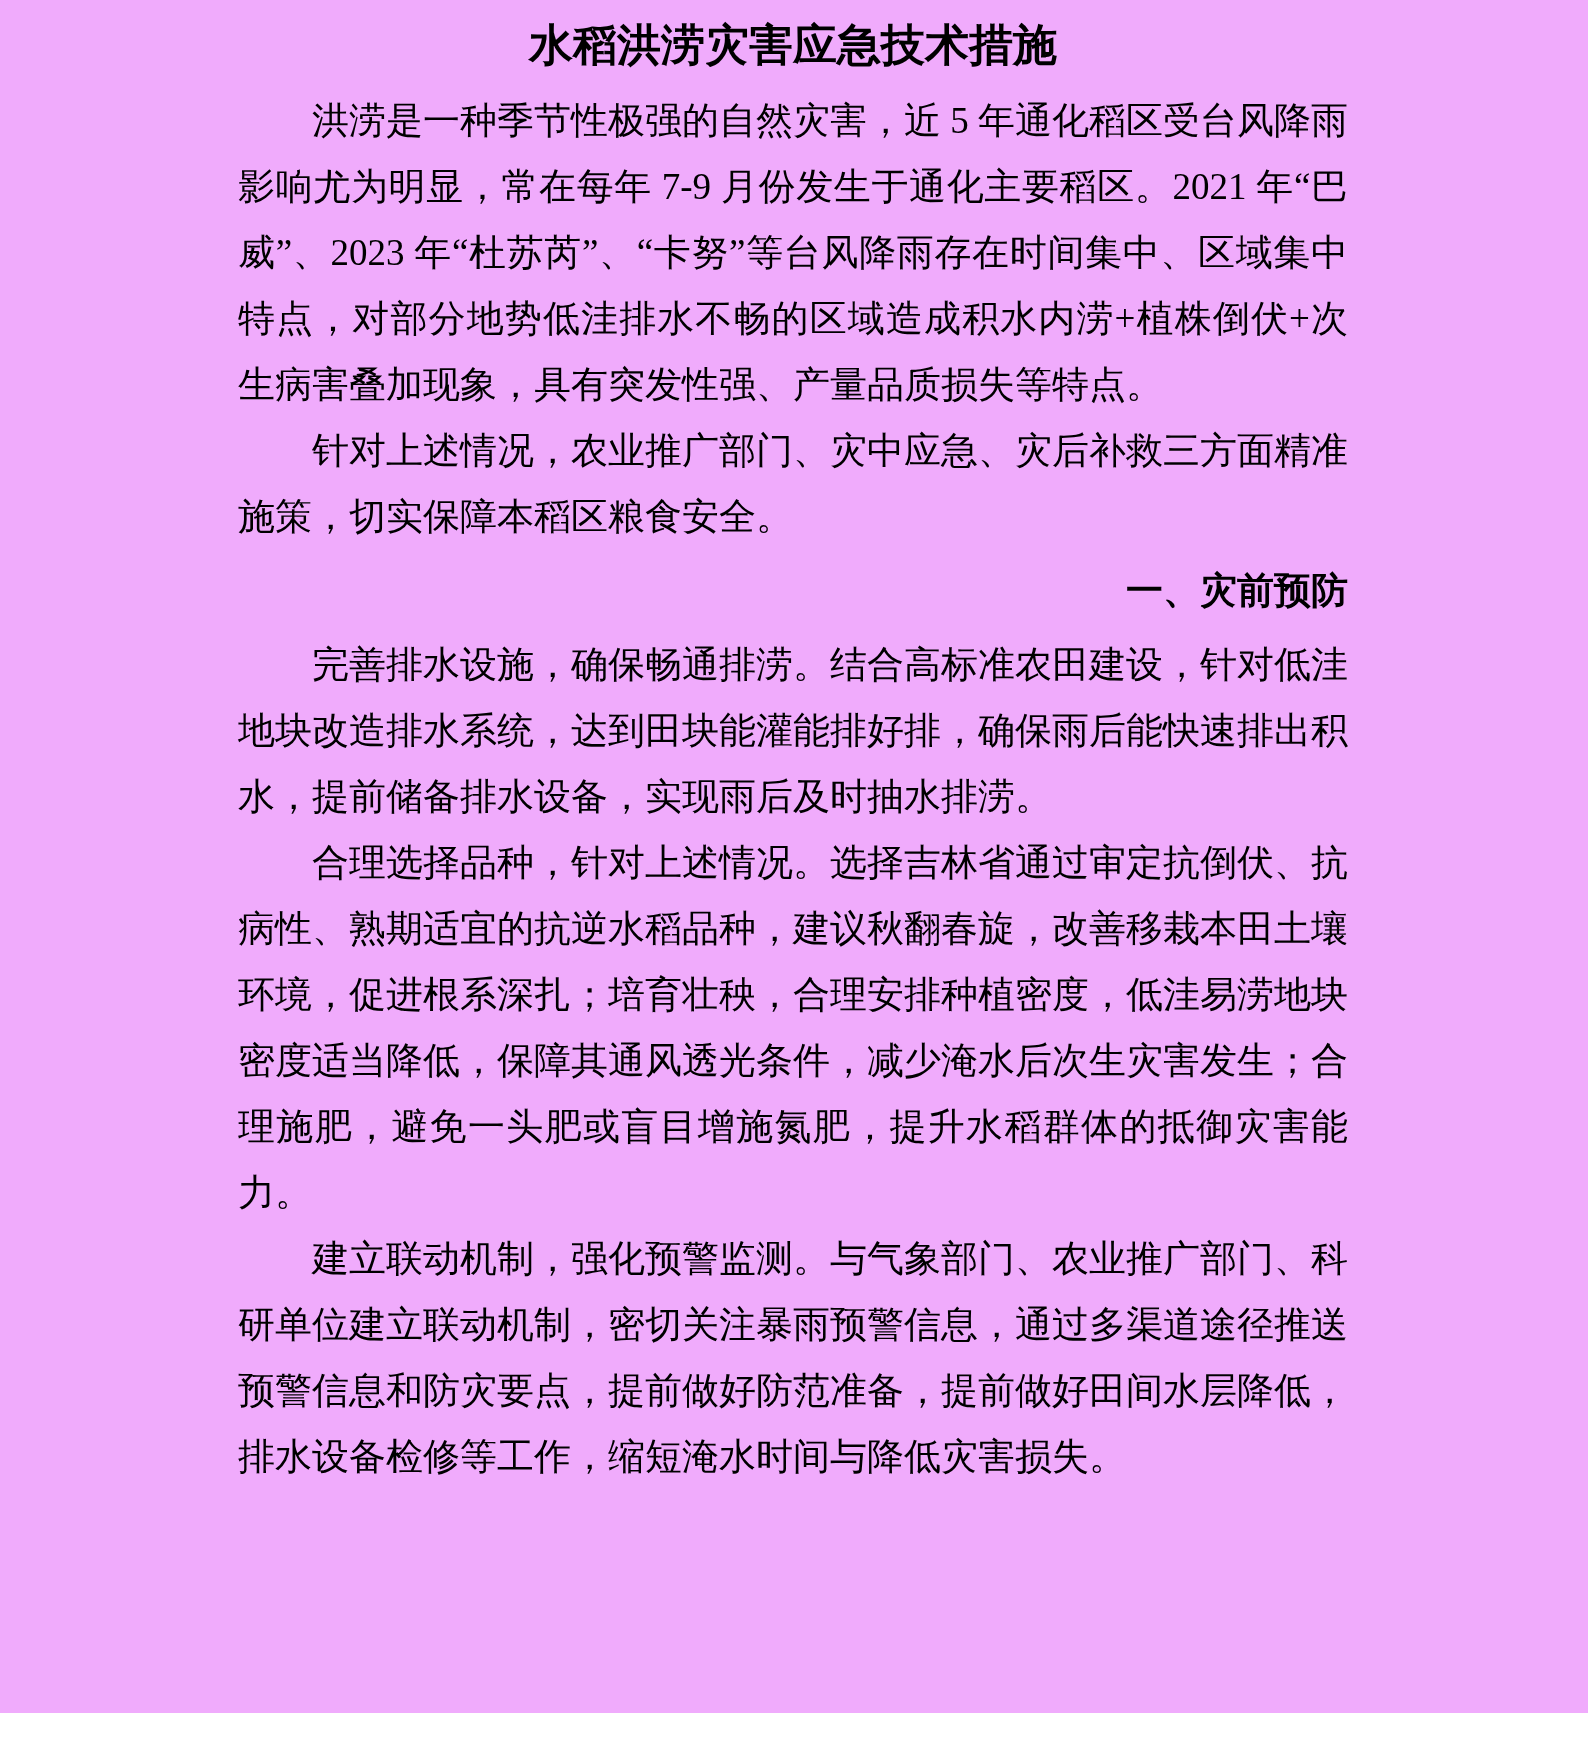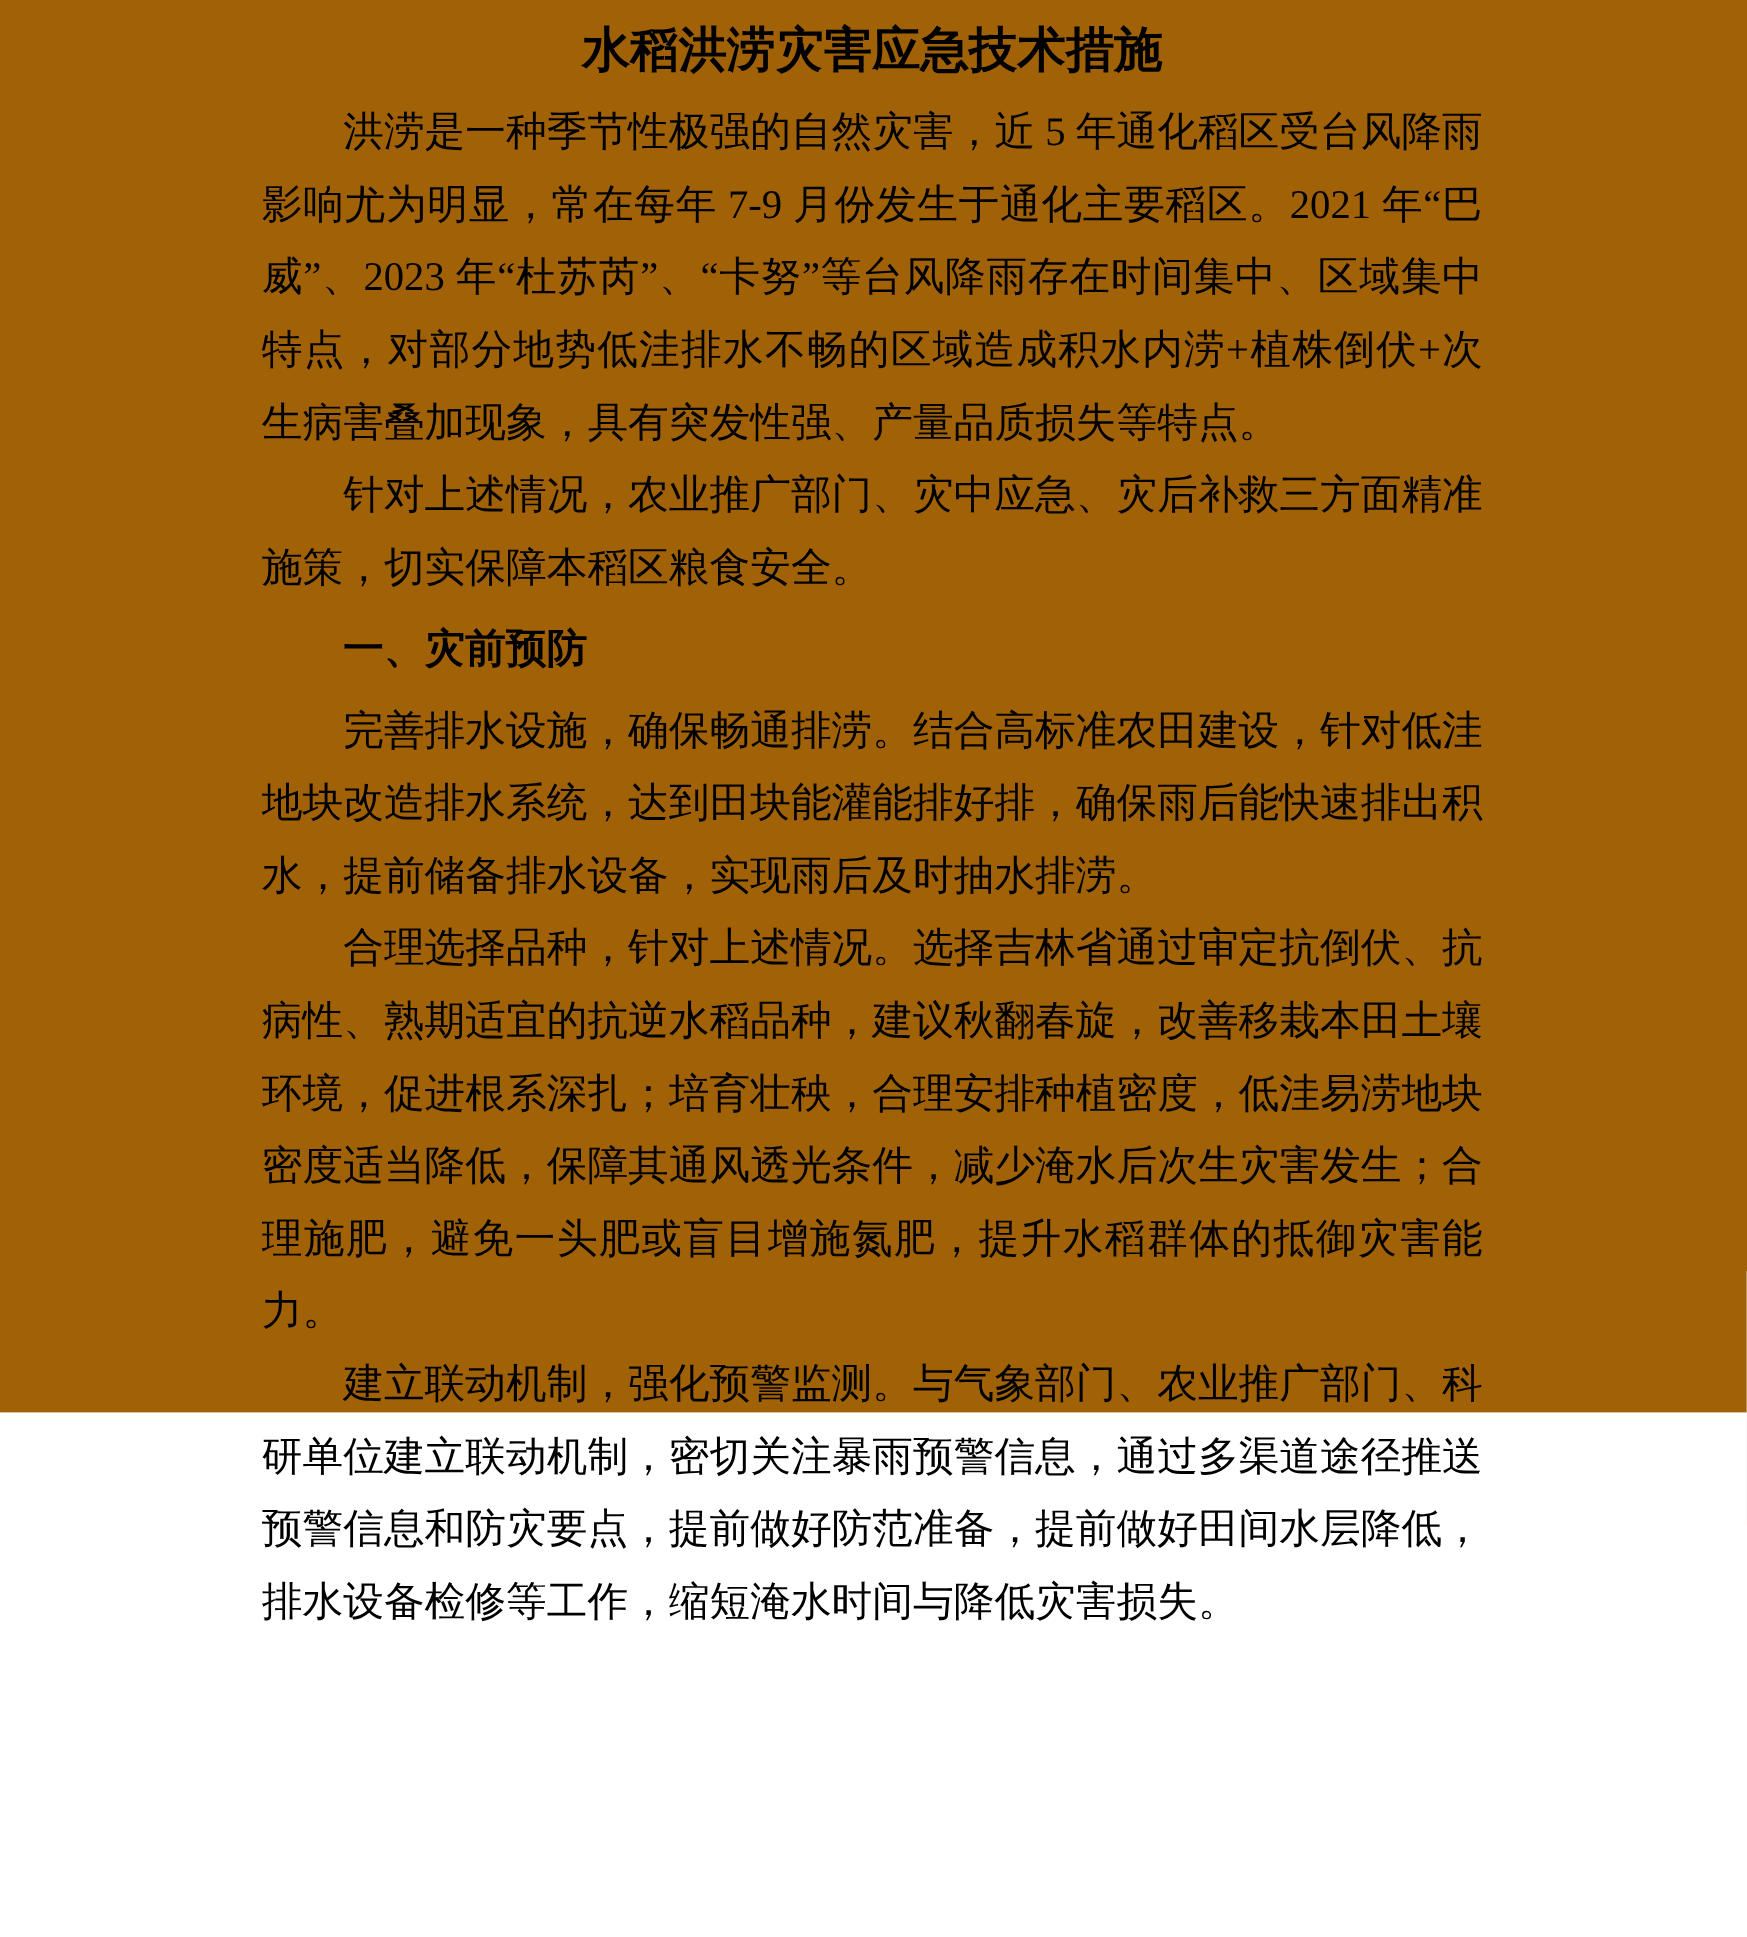--- a/index.html
+++ b/index.html
@@ -10,23 +10,23 @@
   body {
     width: 1588px;
     height: 1761px;
     overflow: hidden;
     color: #000000;
     font-family: "Liberation Serif", "DejaVu Serif", serif;
   }
   .page {
     box-sizing: border-box;
     width: 1588px;
-    height: 1284px;
+    height: 1713px;
     padding: 4px 240px 0 238px; 
-    background: #a16207;
+    background: #f0abfc;
   }
   .doc-title {
     margin: 0;
     font-size: 44px;
     font-weight: bold;
     line-height: 84px;
     text-align: center;
     letter-spacing: 0;
   }
   .para {
@@ -37,21 +37,21 @@
     text-justify: inter-character;
     text-indent: 2em;
     word-break: break-all;
     overflow-wrap: anywhere;
   }
   .section-heading {
     margin: 0;
     font-size: 37px;
     font-weight: bold;
     line-height: 82px;
-    text-align: left;
+    text-align: right;
     text-indent: 2em;
   }
   .para .lead {
     font-weight: normal;
   }
 </style>
 </head>
 <body>
 
 <div class="page">

